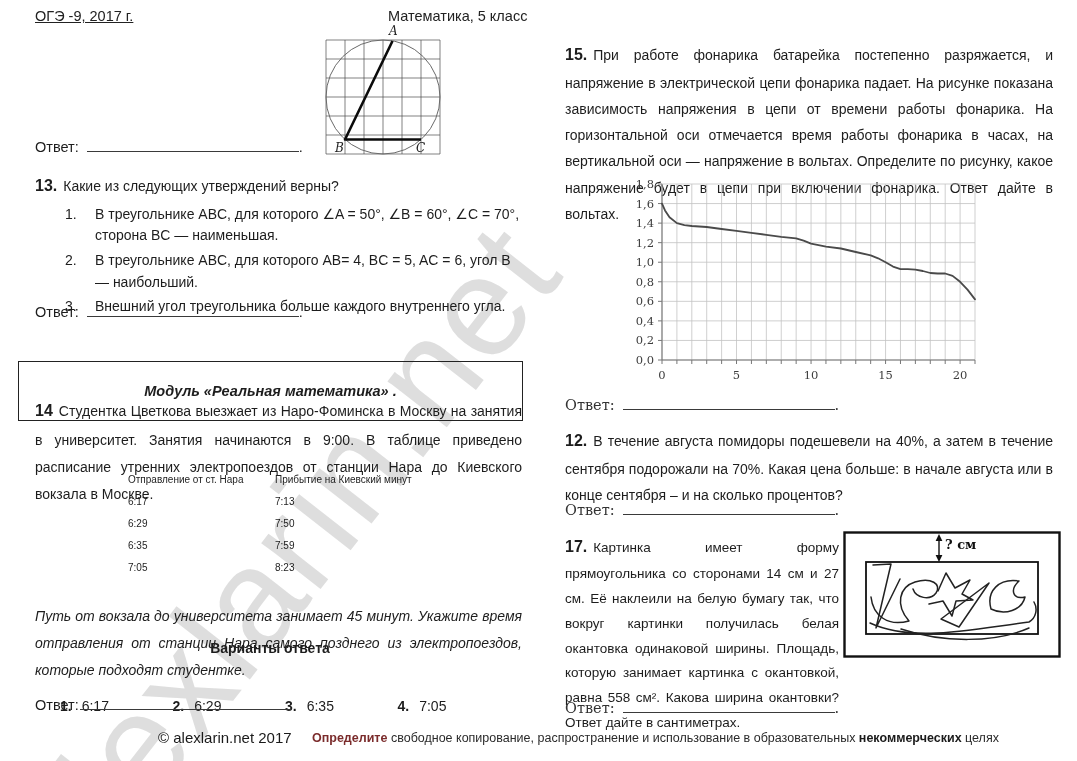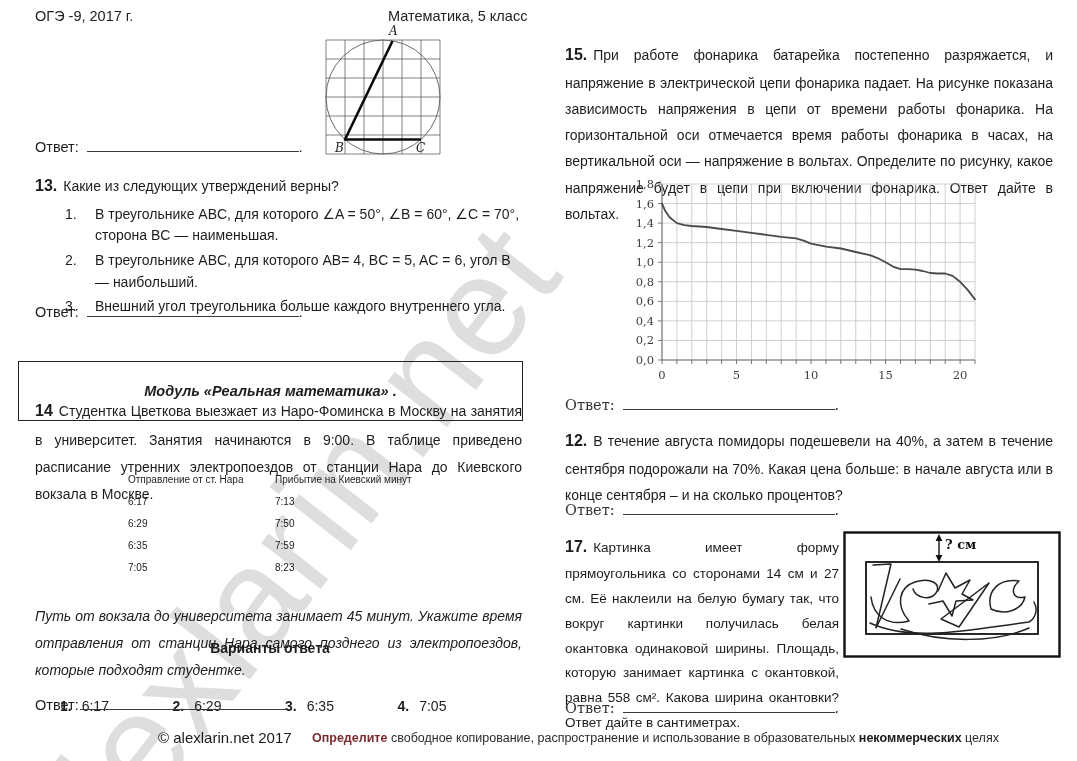--- a/index.html
+++ b/index.html
@@ -49,21 +49,21 @@
 </style>
 </head>
 <body>
 
 <div id="page">
 
   <div id="watermark">alexlarin.net</div>
 
   <div class="layer">
 
-    <div class="abs hdr" style="left:35px;top:8px;">ОГЭ -9, 2017 г.</div>
+    <div class="abs hdr" style="left:35px;top:8px;text-decoration:underline;">ОГЭ -9, 2017 г.</div>
     <div class="abs hdr" style="left:388px;top:8px;">Математика, 5 класс</div>
 
     <div class="abs ans" style="left:35px;top:138px;">
       <span>Ответ:</span><span class="ansline"></span><span>.</span>
     </div>
 
     <svg class="abs" style="left:322px;top:24px;" width="122" height="134" viewBox="0 0 122 134">
       <g stroke="#4a4a4a" stroke-width="0.7">
         <line x1="4" y1="16" x2="118" y2="16"></line>
           <line x1="4" y1="35" x2="118" y2="35"></line>

